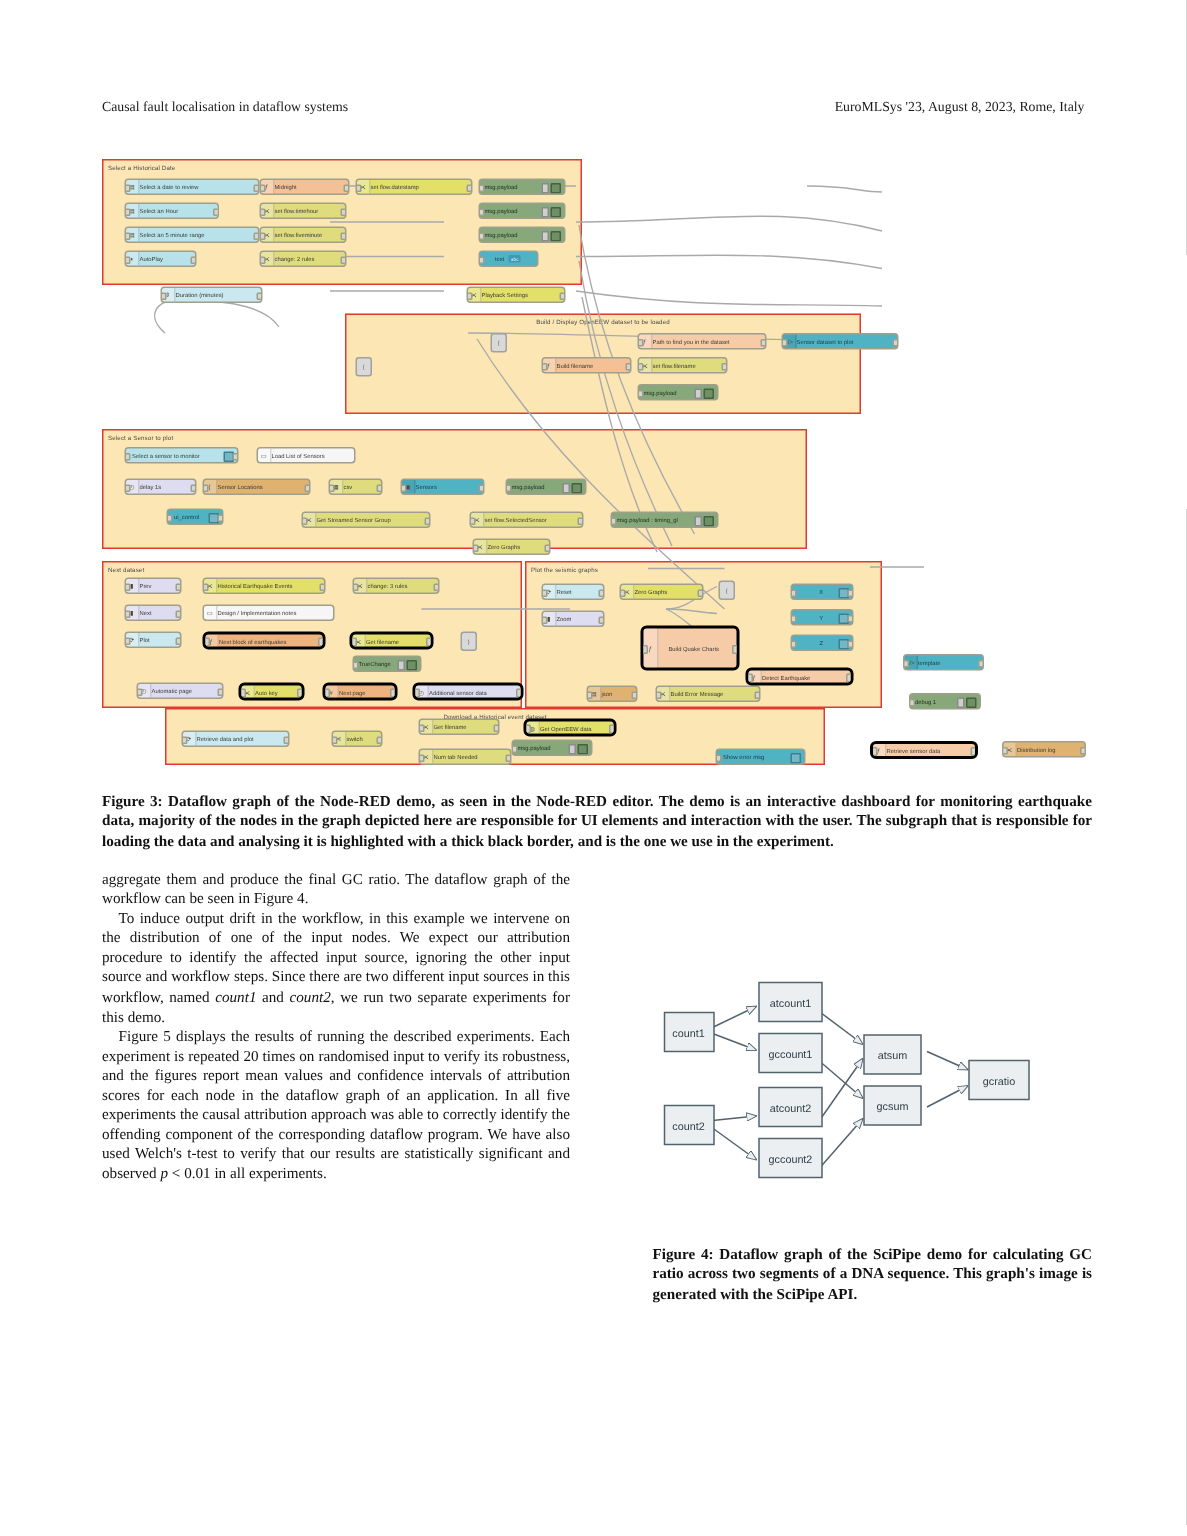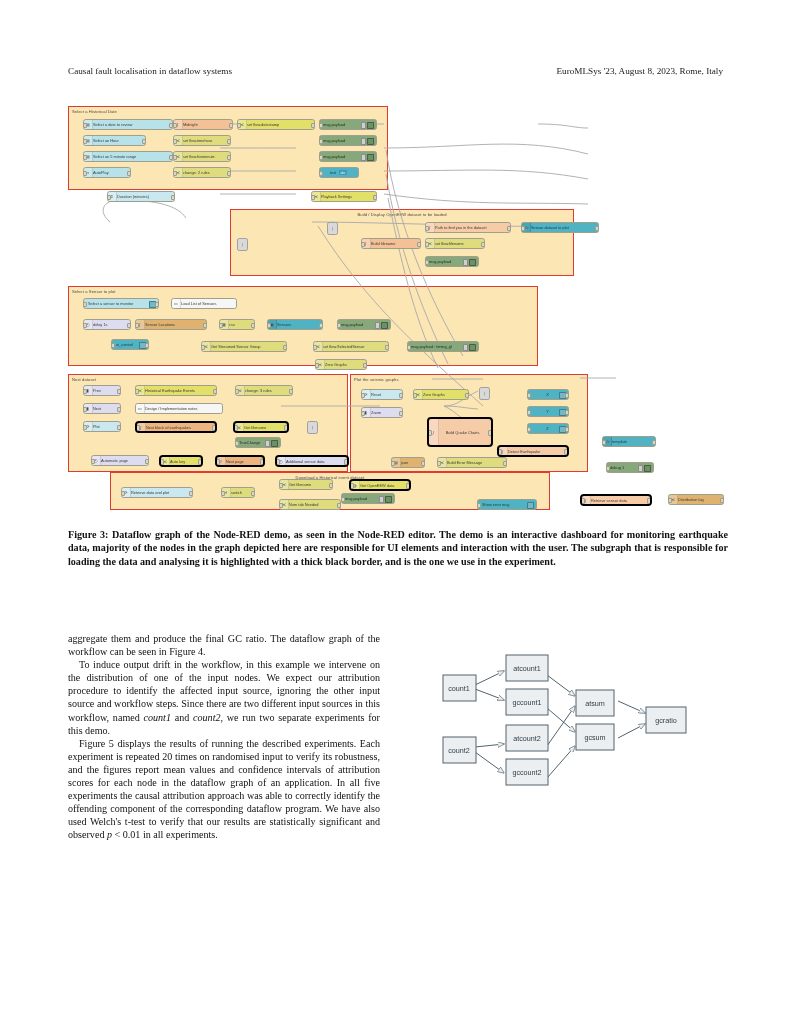--- a/index.html
+++ b/index.html
@@ -93,21 +93,21 @@
 
   
   .caption { position:absolute; font-family:"Liberation Serif", serif;
              font-weight:bold; font-size:10.1px; line-height:13.4px;
              color:#111; text-align:justify; }
   #cap3 { left:68px; top:528px; width:660px; }
   #cap4 { left:435px; top:830px; width:293px; }
 
   .bodycol { position:absolute; font-size:10.1px; line-height:13.1px;
              color:#111; text-align:justify; }
-  #col-left { left:68px; top:632px; width:312px; }
+  #col-left { left:68px; top:580px; width:312px; }
   #col-left p { margin:0; text-indent:11px; }
   #col-left p.noind { text-indent:0; }
   #col-left i { font-style:italic; }
 
   
   #fig4 { position:absolute; left:435px; top:628px; width:293px; height:180px; }
   #fig4 svg { position:absolute; left:0; top:0; }
   .sp-label { font-family:"Liberation Sans", sans-serif; font-size:7.2px;
               fill:#2f3e46; }
 </style>
@@ -725,14 +725,15 @@
         <text x="92" y="77">gccount1</text>
         <text x="92" y="113">atcount2</text>
         <text x="92" y="147">gccount2</text>
         <text x="160" y="78">atsum</text>
         <text x="160" y="112">gcsum</text>
         <text x="231" y="95">gcratio</text>
       </g>
     </svg>
   </div>
 
+  <div class="caption" id="cap4">Figure 4: Dataflow graph of the SciPipe demo for calculating GC ratio across two segments of a DNA sequence. This graph's image is generated with the SciPipe API.</div>
 
 </div>
 
 </body></html>

